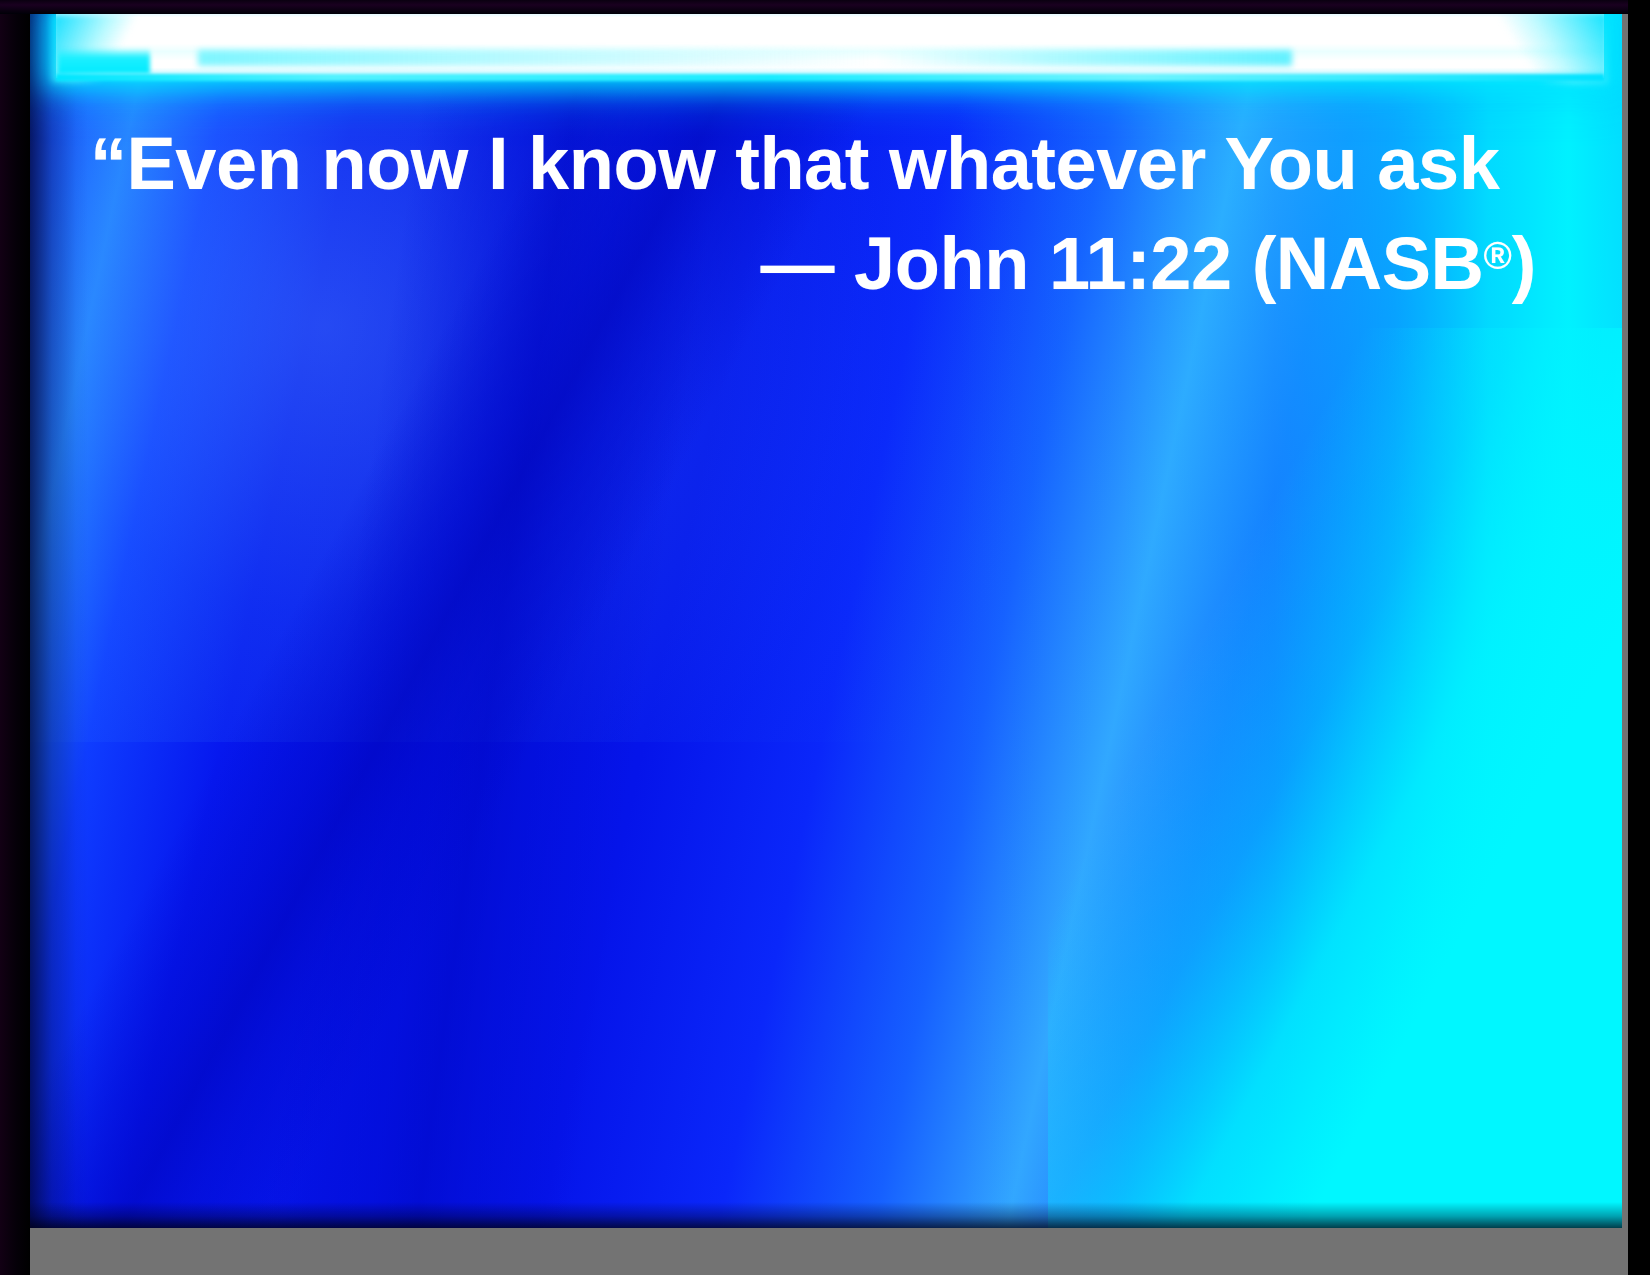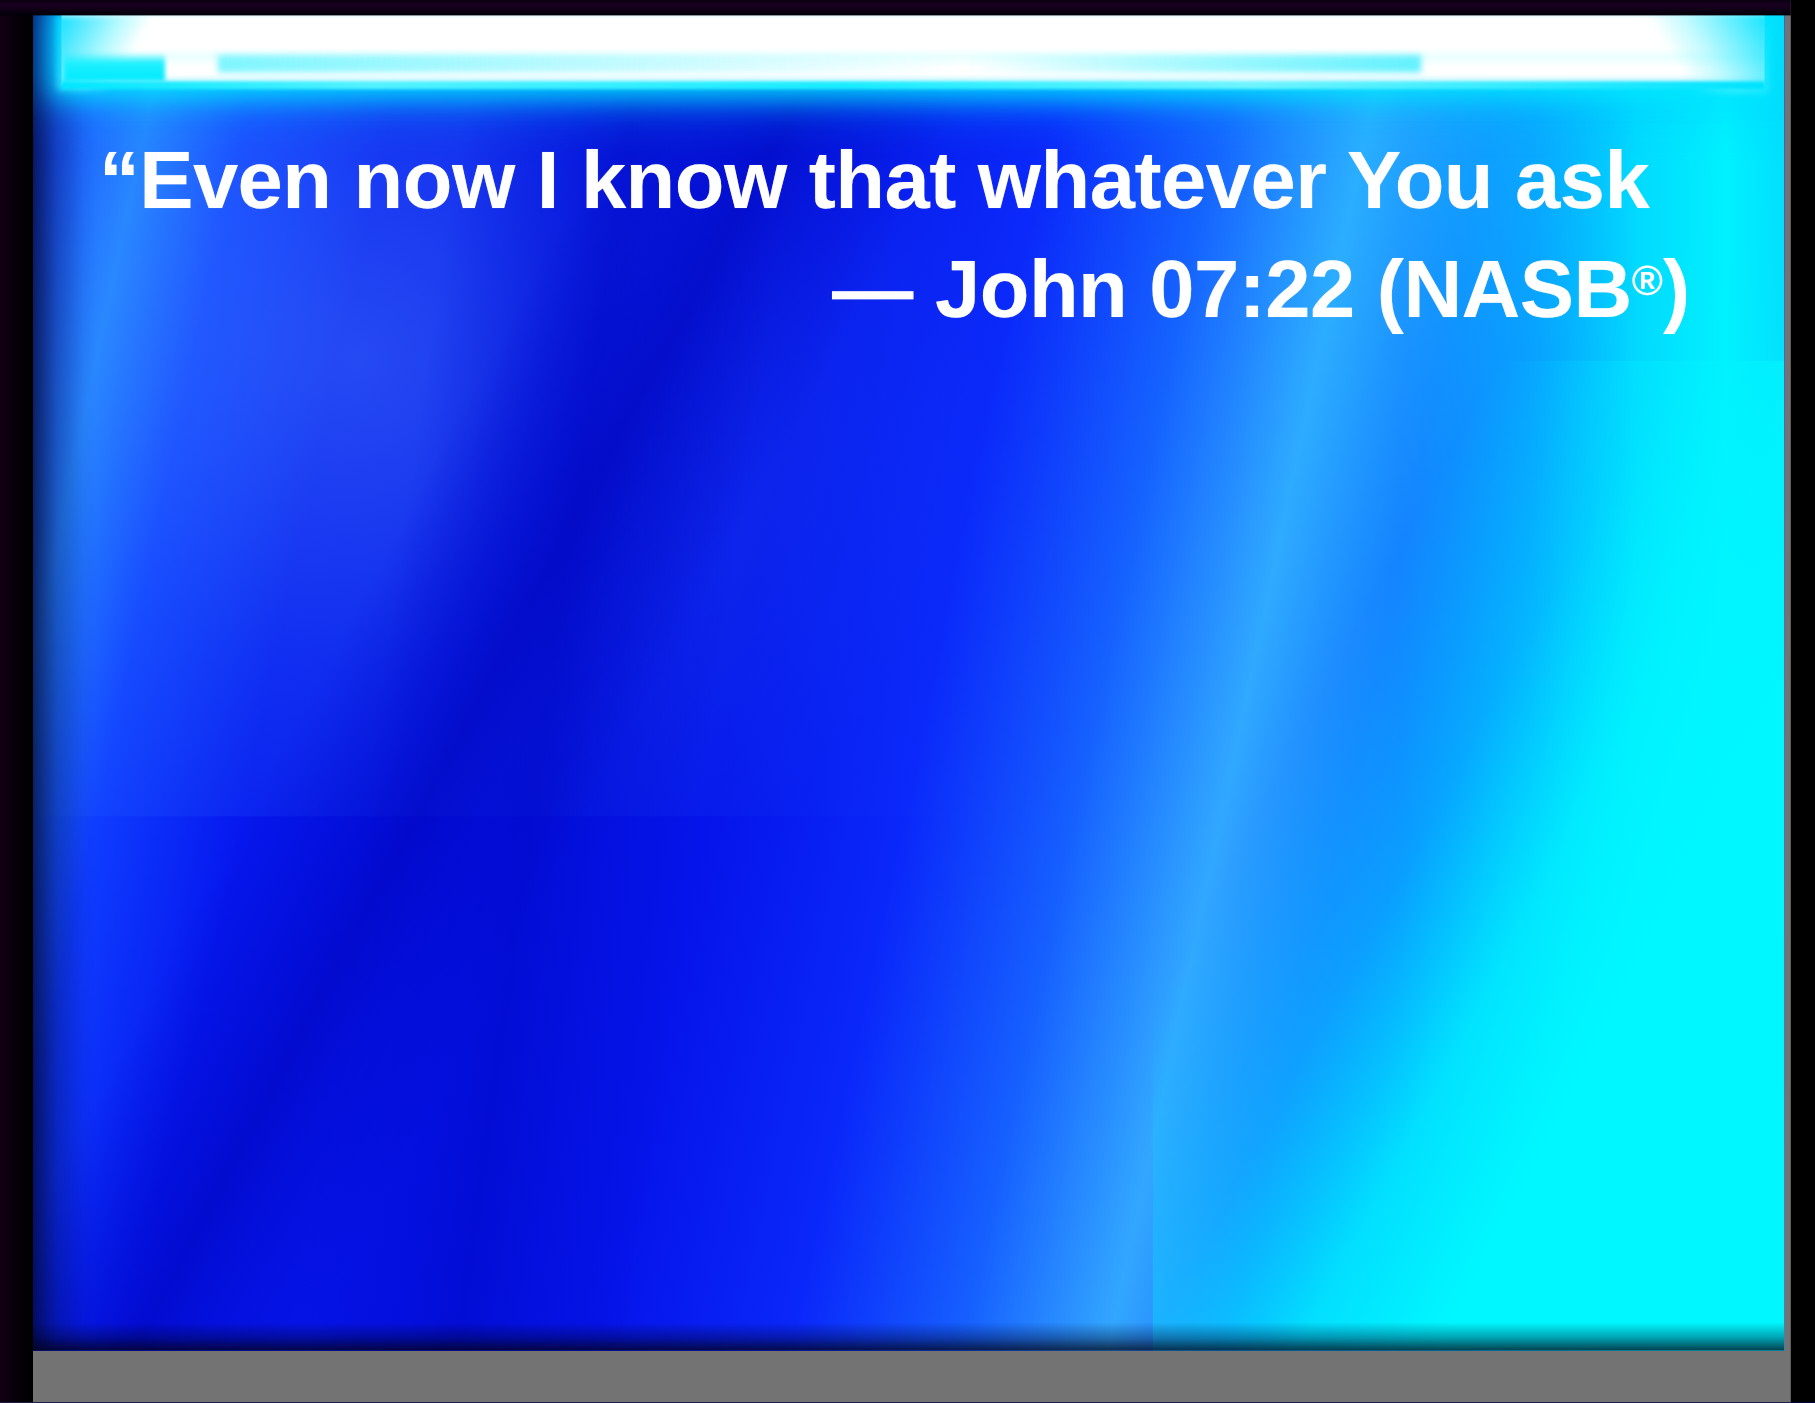--- a/index.html
+++ b/index.html
@@ -439,21 +439,21 @@
       <div id="header-wedge-right"></div>
       <div id="header-cyan-left"></div>
       <div id="header-cyan-mid"></div>
       <div id="header-underline"></div>
     </div>
 
     <div id="verse-block">
       <div class="verse-line">“Even now I know that whatever You ask</div>
       <div id="attribution-line">
         <span>—</span>
-        <span>John 07:22</span>
+        <span>John 11:22</span>
         <span>(NASB</span><span class="reg-mark">®</span><span>)</span>
       </div>
     </div>
   </div>
 
   <div id="frame-tint"></div>
   <div id="frame-tint-top"></div>
 </div>
 
 </body></html>

